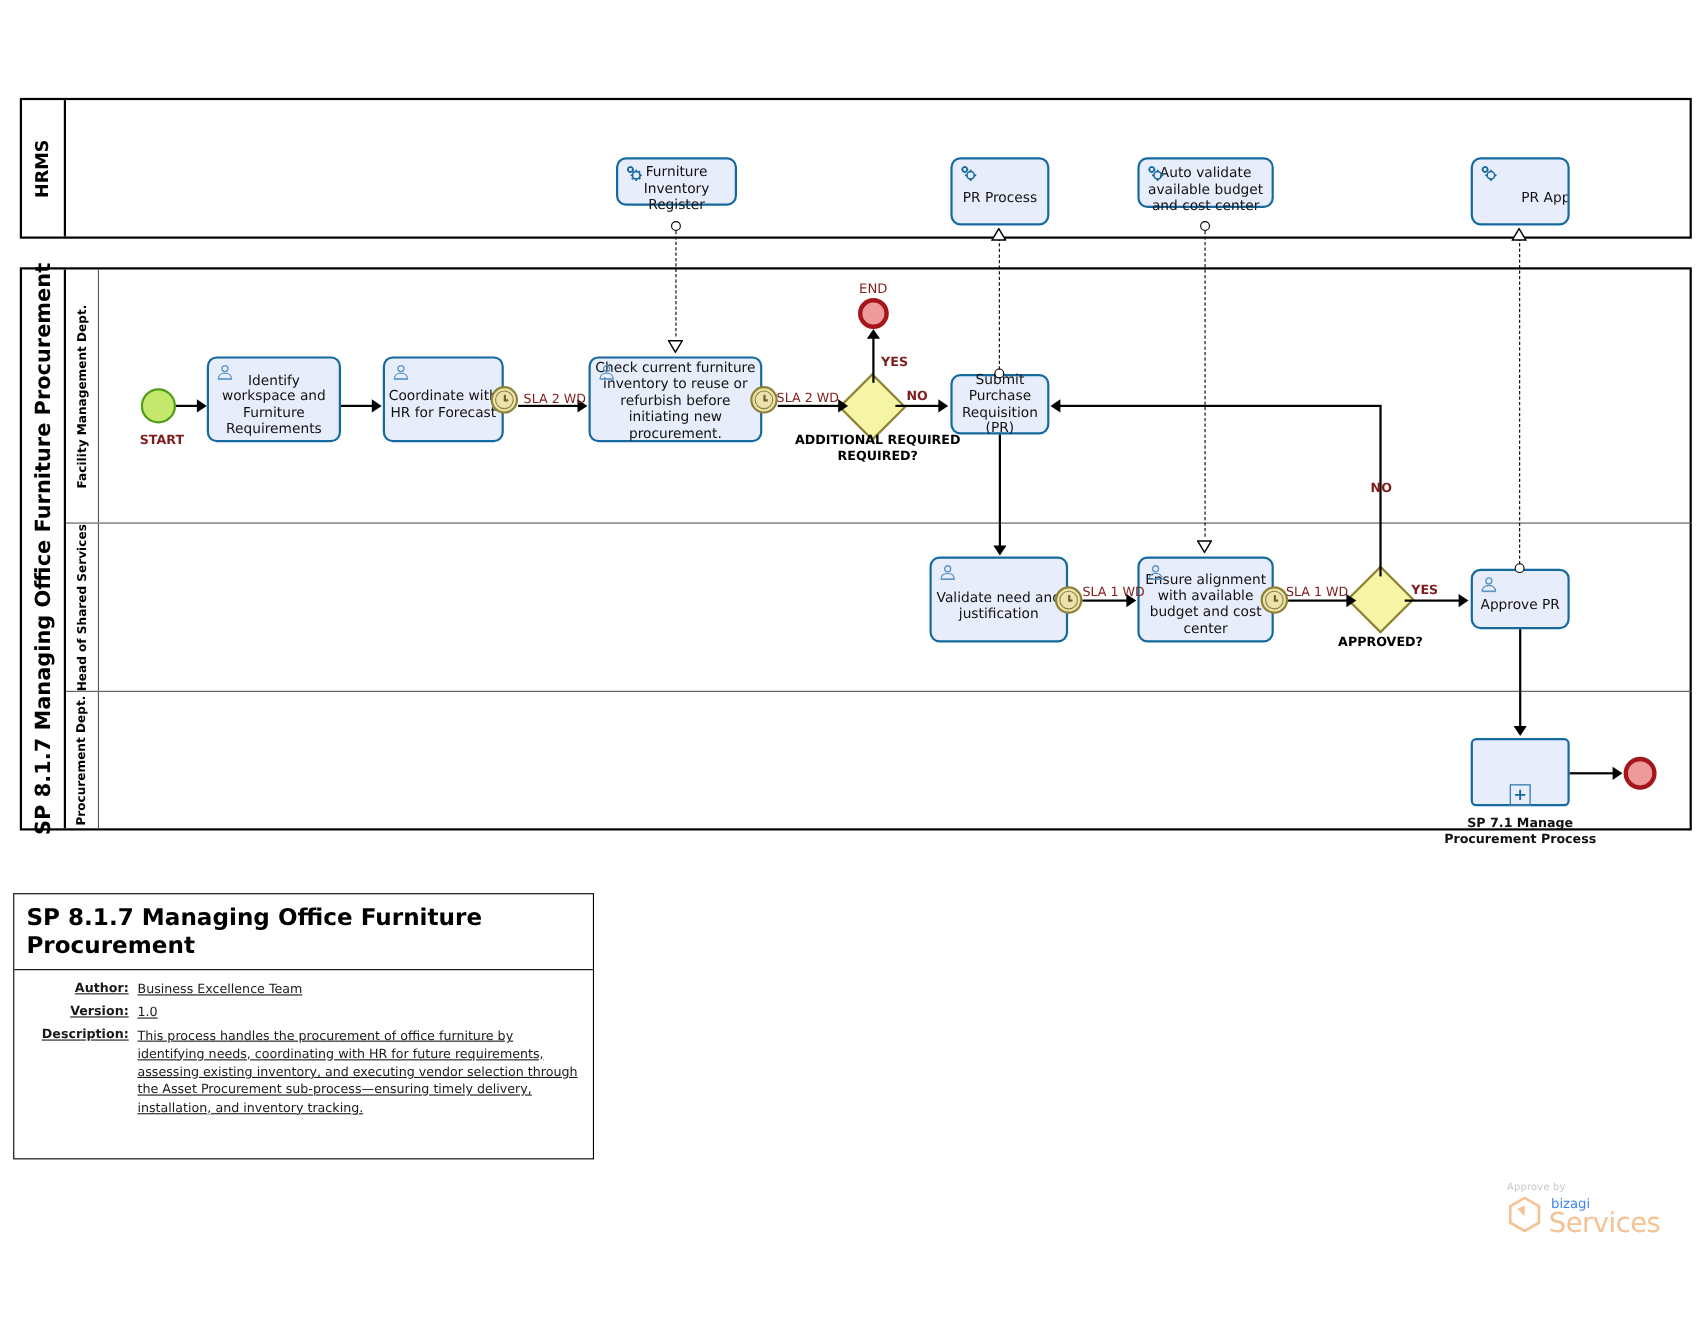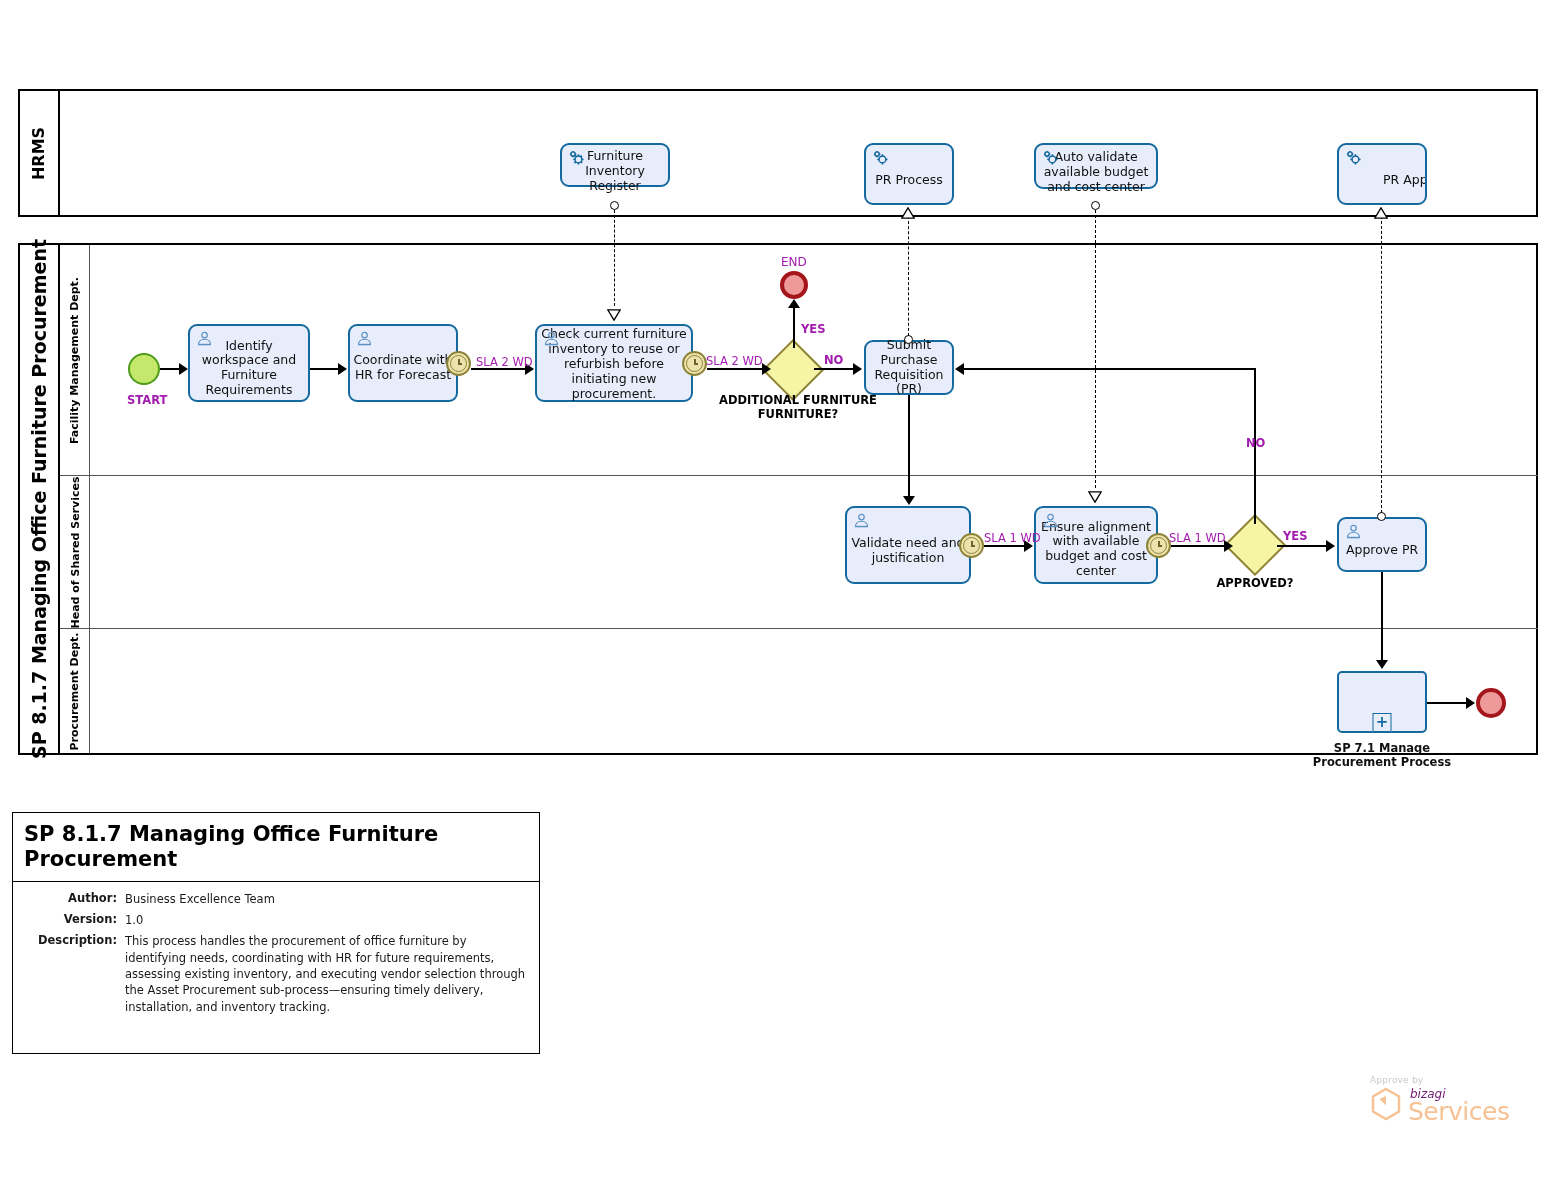--- a/index.html
+++ b/index.html
@@ -67,37 +67,37 @@
   .msg.v{width:0;border-left:1.6px dashed #000;}
   .arrow{position:absolute;width:0;height:0;}
   .ar-d{border-left:6px solid transparent;border-right:6px solid transparent;border-top:9px solid #000;}
   .ar-u{border-left:6px solid transparent;border-right:6px solid transparent;border-bottom:9px solid #000;}
   .ar-r{border-top:6px solid transparent;border-bottom:6px solid transparent;border-left:9px solid #000;}
   .ar-l{border-top:6px solid transparent;border-bottom:6px solid transparent;border-right:9px solid #000;}
   .mar-tri{position:absolute;width:14px;height:11px;}
   .msg-dot{position:absolute;width:9px;height:9px;border-radius:50%;
            background:#fff;border:1.5px solid #000;box-sizing:border-box;}
 
-  .flabel{position:absolute;font-size:11.5px;color:#a21caf;white-space:nowrap;}
+  .flabel{position:absolute;font-size:11.5px;color:#7f1d1d;white-space:nowrap;}
   .flabel.b{font-weight:bold;}
 
   
   .card{position:absolute;box-sizing:border-box;border:1.5px solid #000;background:#fff;}
   .card-title{box-sizing:border-box;border-bottom:1.5px solid #000;padding:9px 10px 9px 11px;
               font-size:21px;font-weight:bold;line-height:1.18;color:#000;}
-  .card-body{padding:9px 8px 8px 8px;font-size:11.5px;color:#1a1a1a;}
+  .card-body{padding:9px 8px 8px 8px;font-size:11.5px;color:#1a1a1a;text-decoration:underline;}
   .crow{display:flex;margin-bottom:5px;}
   .ckey{width:96px;flex:0 0 96px;text-align:right;font-weight:bold;padding-right:8px;}
   .cval{flex:1;line-height:1.42;}
 
   
   .logo{position:absolute;}
   .logo .pw{font-size:9px;color:#c9c9c9;letter-spacing:.2px;}
   .logo .brow{display:flex;align-items:center;margin-top:2px;}
-  .logo .bz{font-size:12px;color:#701a75;line-height:1;font-style:italic;}
+  .logo .bz{font-size:12px;color:#3b82f6;line-height:1;}
   .logo .md{font-size:25px;color:#f6c193;line-height:.95;letter-spacing:-.5px;}
 </style>
 </head>
 <body>
 
 <div class="pool" style="left:18px;top:89px;width:1520px;height:128px;">
   <div class="pool-hdr" style="left:0;top:0;width:40px;height:100%;">
     <span>HRMS</span>
   </div>
 </div>
@@ -252,21 +252,21 @@
       <rect x="2.3" y="14.6" width="13.4" height="1.6" fill="#5b93c4"></rect>
     </svg>
   </span>
   <span class="tlabel" style="width:168px;white-space:normal;line-height:1.2;">Check current furniture inventory to reuse or refurbish before initiating new procurement.</span>
 </div>
 <div class="timer" style="left:682px;top:351px;">
     <span class="inner"></span>
   </div>
 
 <div class="gw" style="left:771px;top:348px;"></div>
-<div class="gw-label" style="left:718px;top:394px;width:160px;white-space:normal;">ADDITIONAL FURNITURE FURNITURE?</div>
+<div class="gw-label" style="left:718px;top:394px;width:160px;white-space:normal;">ADDITIONAL REQUIRED REQUIRED?</div>
 
 <div class="ev ev-end" style="left:780px;top:271px;width:28px;height:28px;"></div>
 <div class="flabel" style="left:781px;top:255px;font-size:12px;">END</div>
 
 <div class="task" style="left:864px;top:340px;width:90px;height:55px;">
   <span class="tlabel" style="width:104px;white-space:normal;">Submit Purchase Requisition (PR)</span>
 </div>
 
 <div class="task" style="left:845px;top:506px;width:126px;height:78px;">
   <span class="task-icon">

